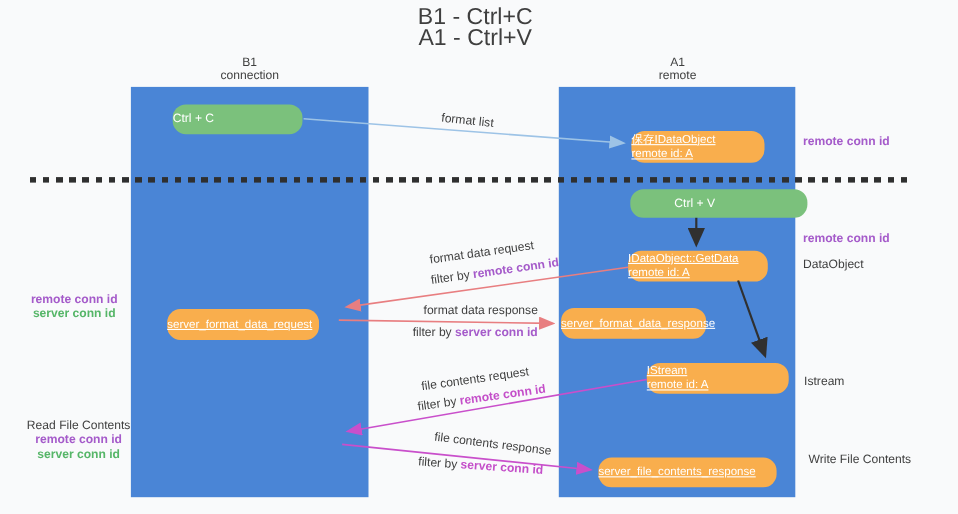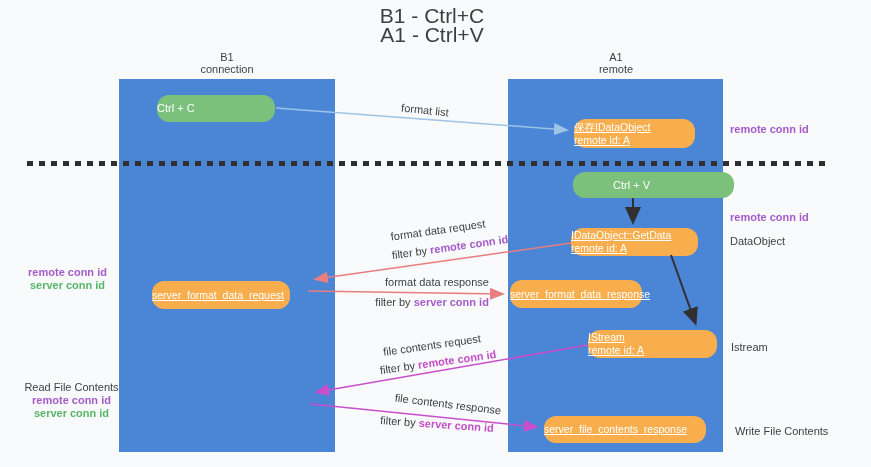--- a/index.html
+++ b/index.html
@@ -163,15 +163,15 @@
   <div class="side-group" style="left:19px;top:381px;width:105px;">
     <div class="darktxt">Read File Contents</div>
     <div class="purple">remote conn id</div>
     <div class="greentxt">server conn id</div>
   </div>
 
   <div class="side-label purple" style="left:730px;top:123px;">remote conn id</div>
   <div class="side-label purple" style="left:730px;top:211px;">remote conn id</div>
   <div class="side-label darktxt" style="left:730px;top:235px;">DataObject</div>
   <div class="side-label darktxt" style="left:731px;top:341px;">Istream</div>
-  <div class="side-label darktxt" style="left:735px;top:425px;text-align:right;">Write File Contents</div>
+  <div class="side-label darktxt" style="left:735px;top:412px;text-align:right;">Write File Contents</div>
 
 </div>
 
 </body></html>

